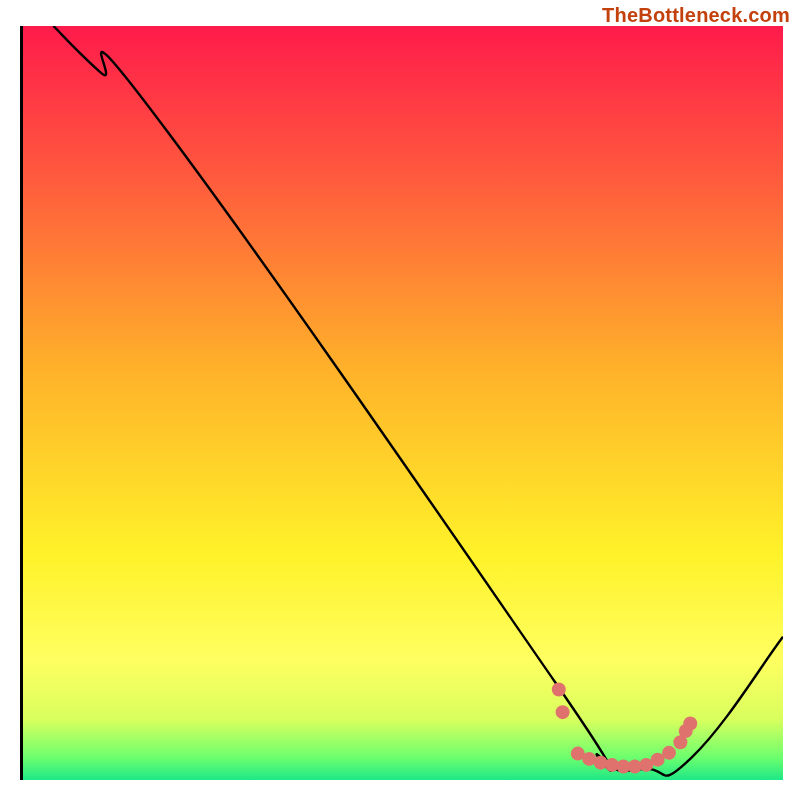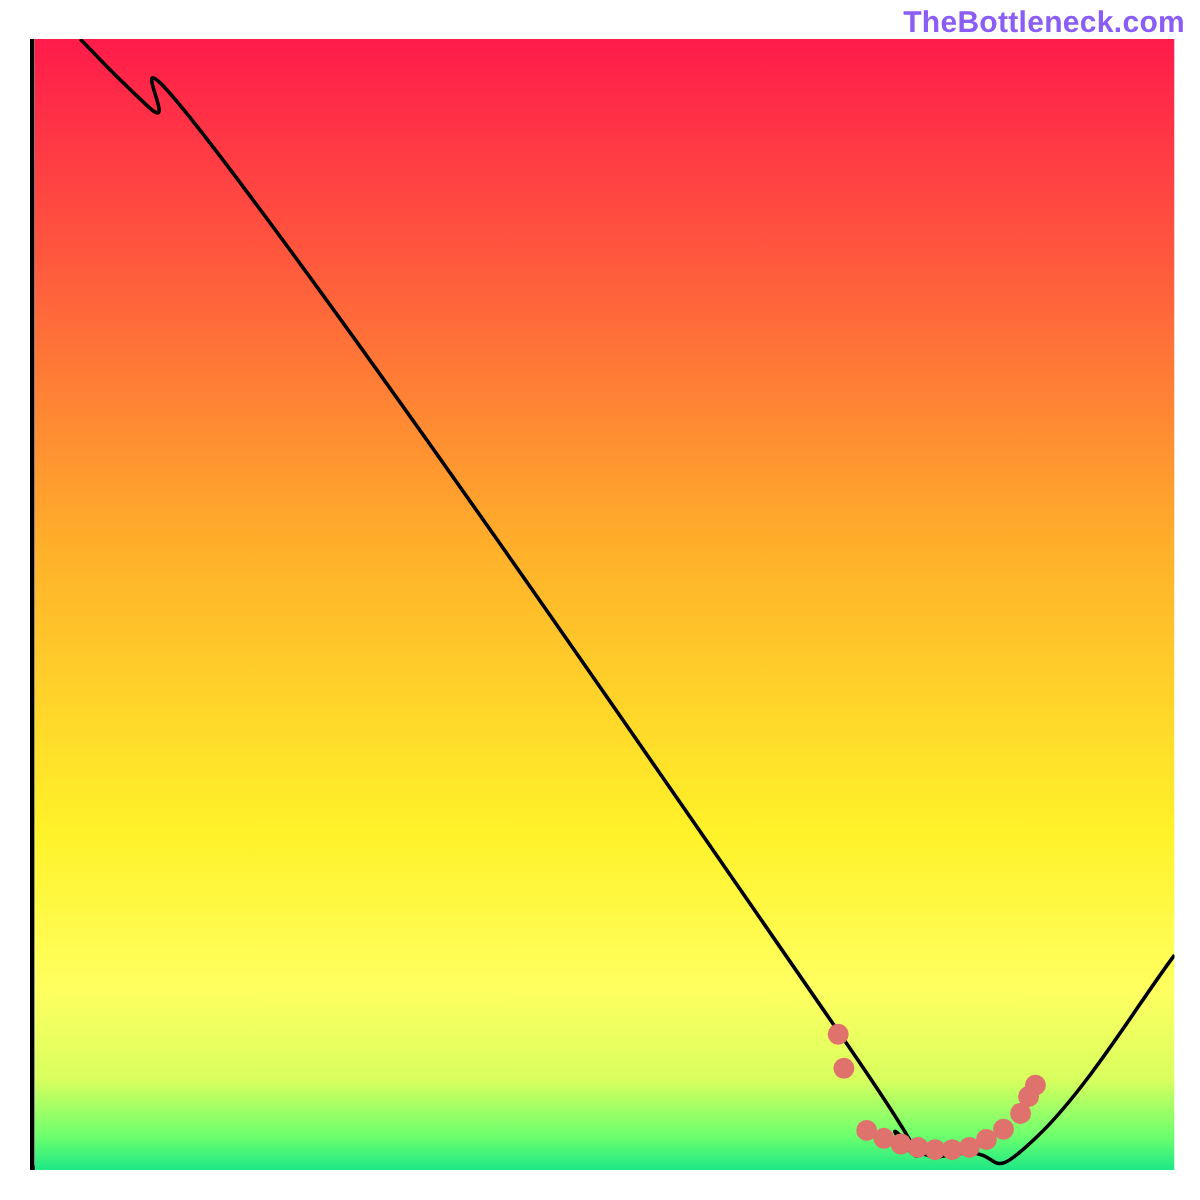--- a/index.html
+++ b/index.html
@@ -13,21 +13,21 @@
   }
   .wrap {
     position: relative;
     width: 800px;
     height: 800px;
   }
   .attribution {
     position: absolute;
     top: 4px;
     right: 10px;
-    color: #8b5cf6;
+    color: #c2410c;
     font-size: 20px;
     font-weight: 600;
     letter-spacing: 0.2px;
   }
   .plot {
     position: absolute;
     left: 20px;
     top: 26px;
     width: 760px;
     height: 754px;

